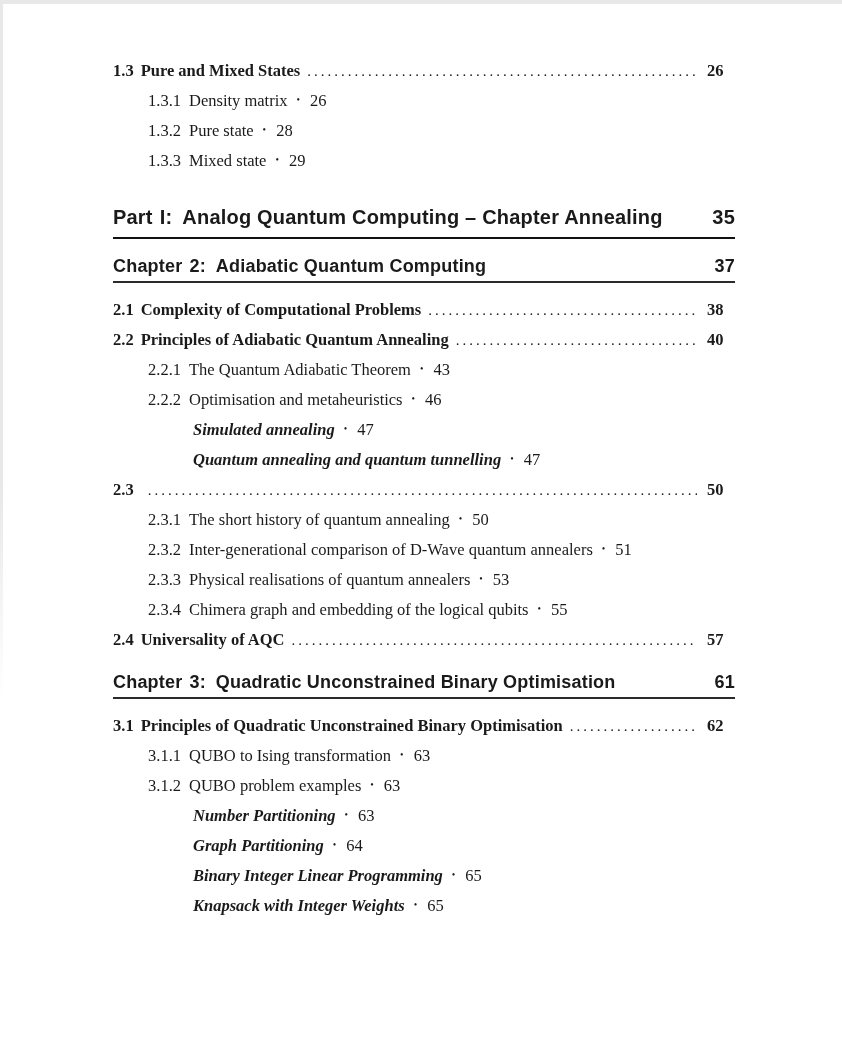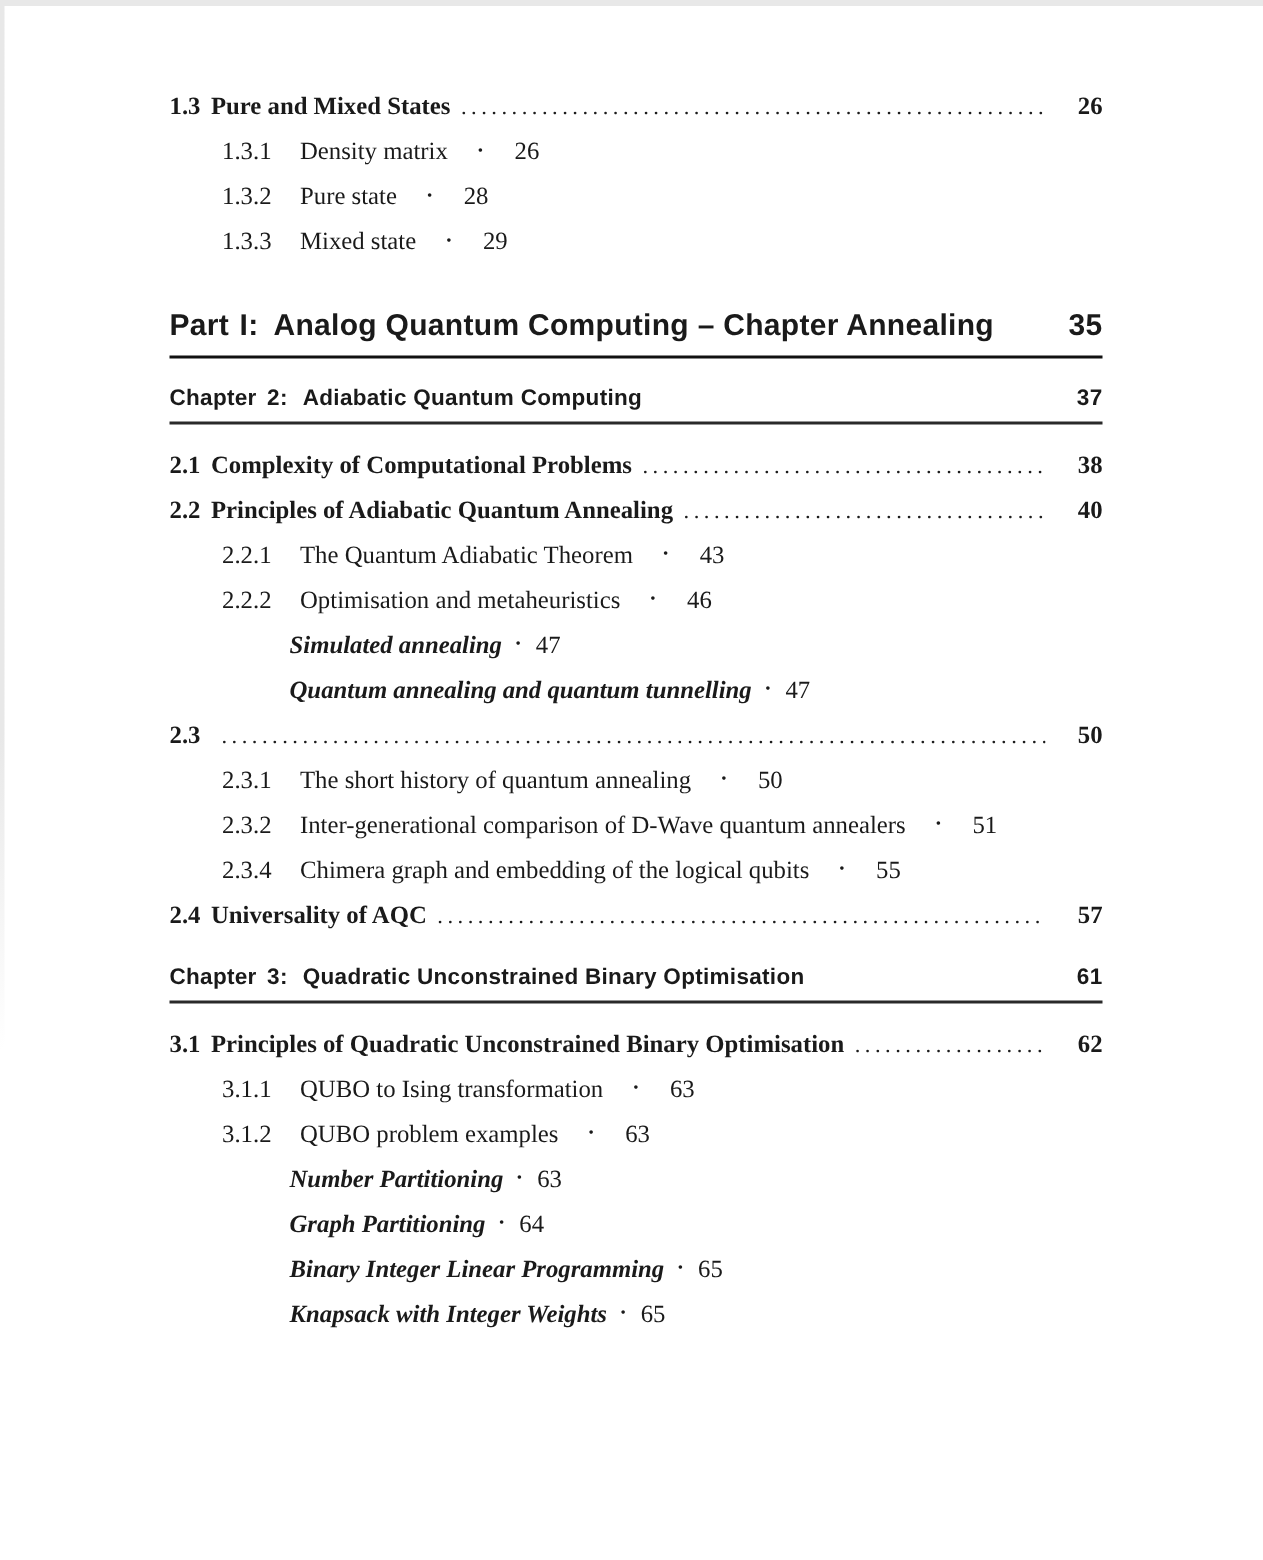--- a/index.html
+++ b/index.html
@@ -31,42 +31,42 @@
   
   .row {
     display: flex;
     align-items: baseline;
     line-height: 30px;
     height: 30px;
     font-size: 16.5px;
     white-space: nowrap;
   }
   .row .num { margin-right: 8px; }
-  .row .pg  { text-align: right; }
+  .row .pg  { text-align: left; }
 
   
   .row.sec { font-weight: bold; }
   .row.sec .num { margin-right: 7px; }
   .row.sec .pg { min-width: 28px; }
   .dots {
     flex: 1 1 auto;
     overflow: hidden;
     white-space: nowrap;
     margin: 0 10px 0 7px;
     font-weight: normal;
     font-size: 15px;
     letter-spacing: 3px;
     color: #1c1c1c;
   }
   .dots::after {
     content: "..................................................................................................................................";
   }
 
   
-  .row.sub { padding-left: 35px; gap: 11px; }
+  .row.sub { padding-left: 35px; }
 
   
   .row.subsub { padding-left: 80px; }
   .row.subsub .ttl { font-style: italic; font-weight: bold; }
 
   
   .sep { display: inline-block; }
   .sep::after {
     content: "\2022";
     font-size: 10px;
@@ -89,21 +89,21 @@
   .heading .hnum { margin: 0 10px 0 7px; }
   .heading.part {
     margin-top: 28px;
     font-size: 20px;
     line-height: 26px;
     padding-bottom: 7px;
     border-bottom: 2px solid #111;
   }
   .heading.chapter {
     margin-top: 16px;
-    font-size: 15px;
+    font-size: 18px;
     line-height: 22px;
     padding-bottom: 4px;
     border-bottom: 2px solid #2a2a2a;
   }
   .block { margin-top: 12px; }
 </style>
 </head>
 <body>
 
 <div class="edge-top"></div>
@@ -196,20 +196,26 @@
       <span class="sep"></span>
       <span class="pg">50</span>
     </div>
     <div class="row sub">
       <span class="num">2.3.2</span>
       <span class="ttl">Inter-generational comparison of D-Wave quantum annealers</span>
       <span class="sep"></span>
       <span class="pg">51</span>
     </div>
     <div class="row sub">
+      <span class="num">2.3.3</span>
+      <span class="ttl">Physical realisations of quantum annealers</span>
+      <span class="sep"></span>
+      <span class="pg">53</span>
+    </div>
+    <div class="row sub">
       <span class="num">2.3.4</span>
       <span class="ttl">Chimera graph and embedding of the logical qubits</span>
       <span class="sep"></span>
       <span class="pg">55</span>
     </div>
     <div class="row sec">
       <span class="num">2.4</span>
       <span class="ttl">Universality of AQC</span>
       <span class="dots"></span>
       <span class="pg">57</span>

